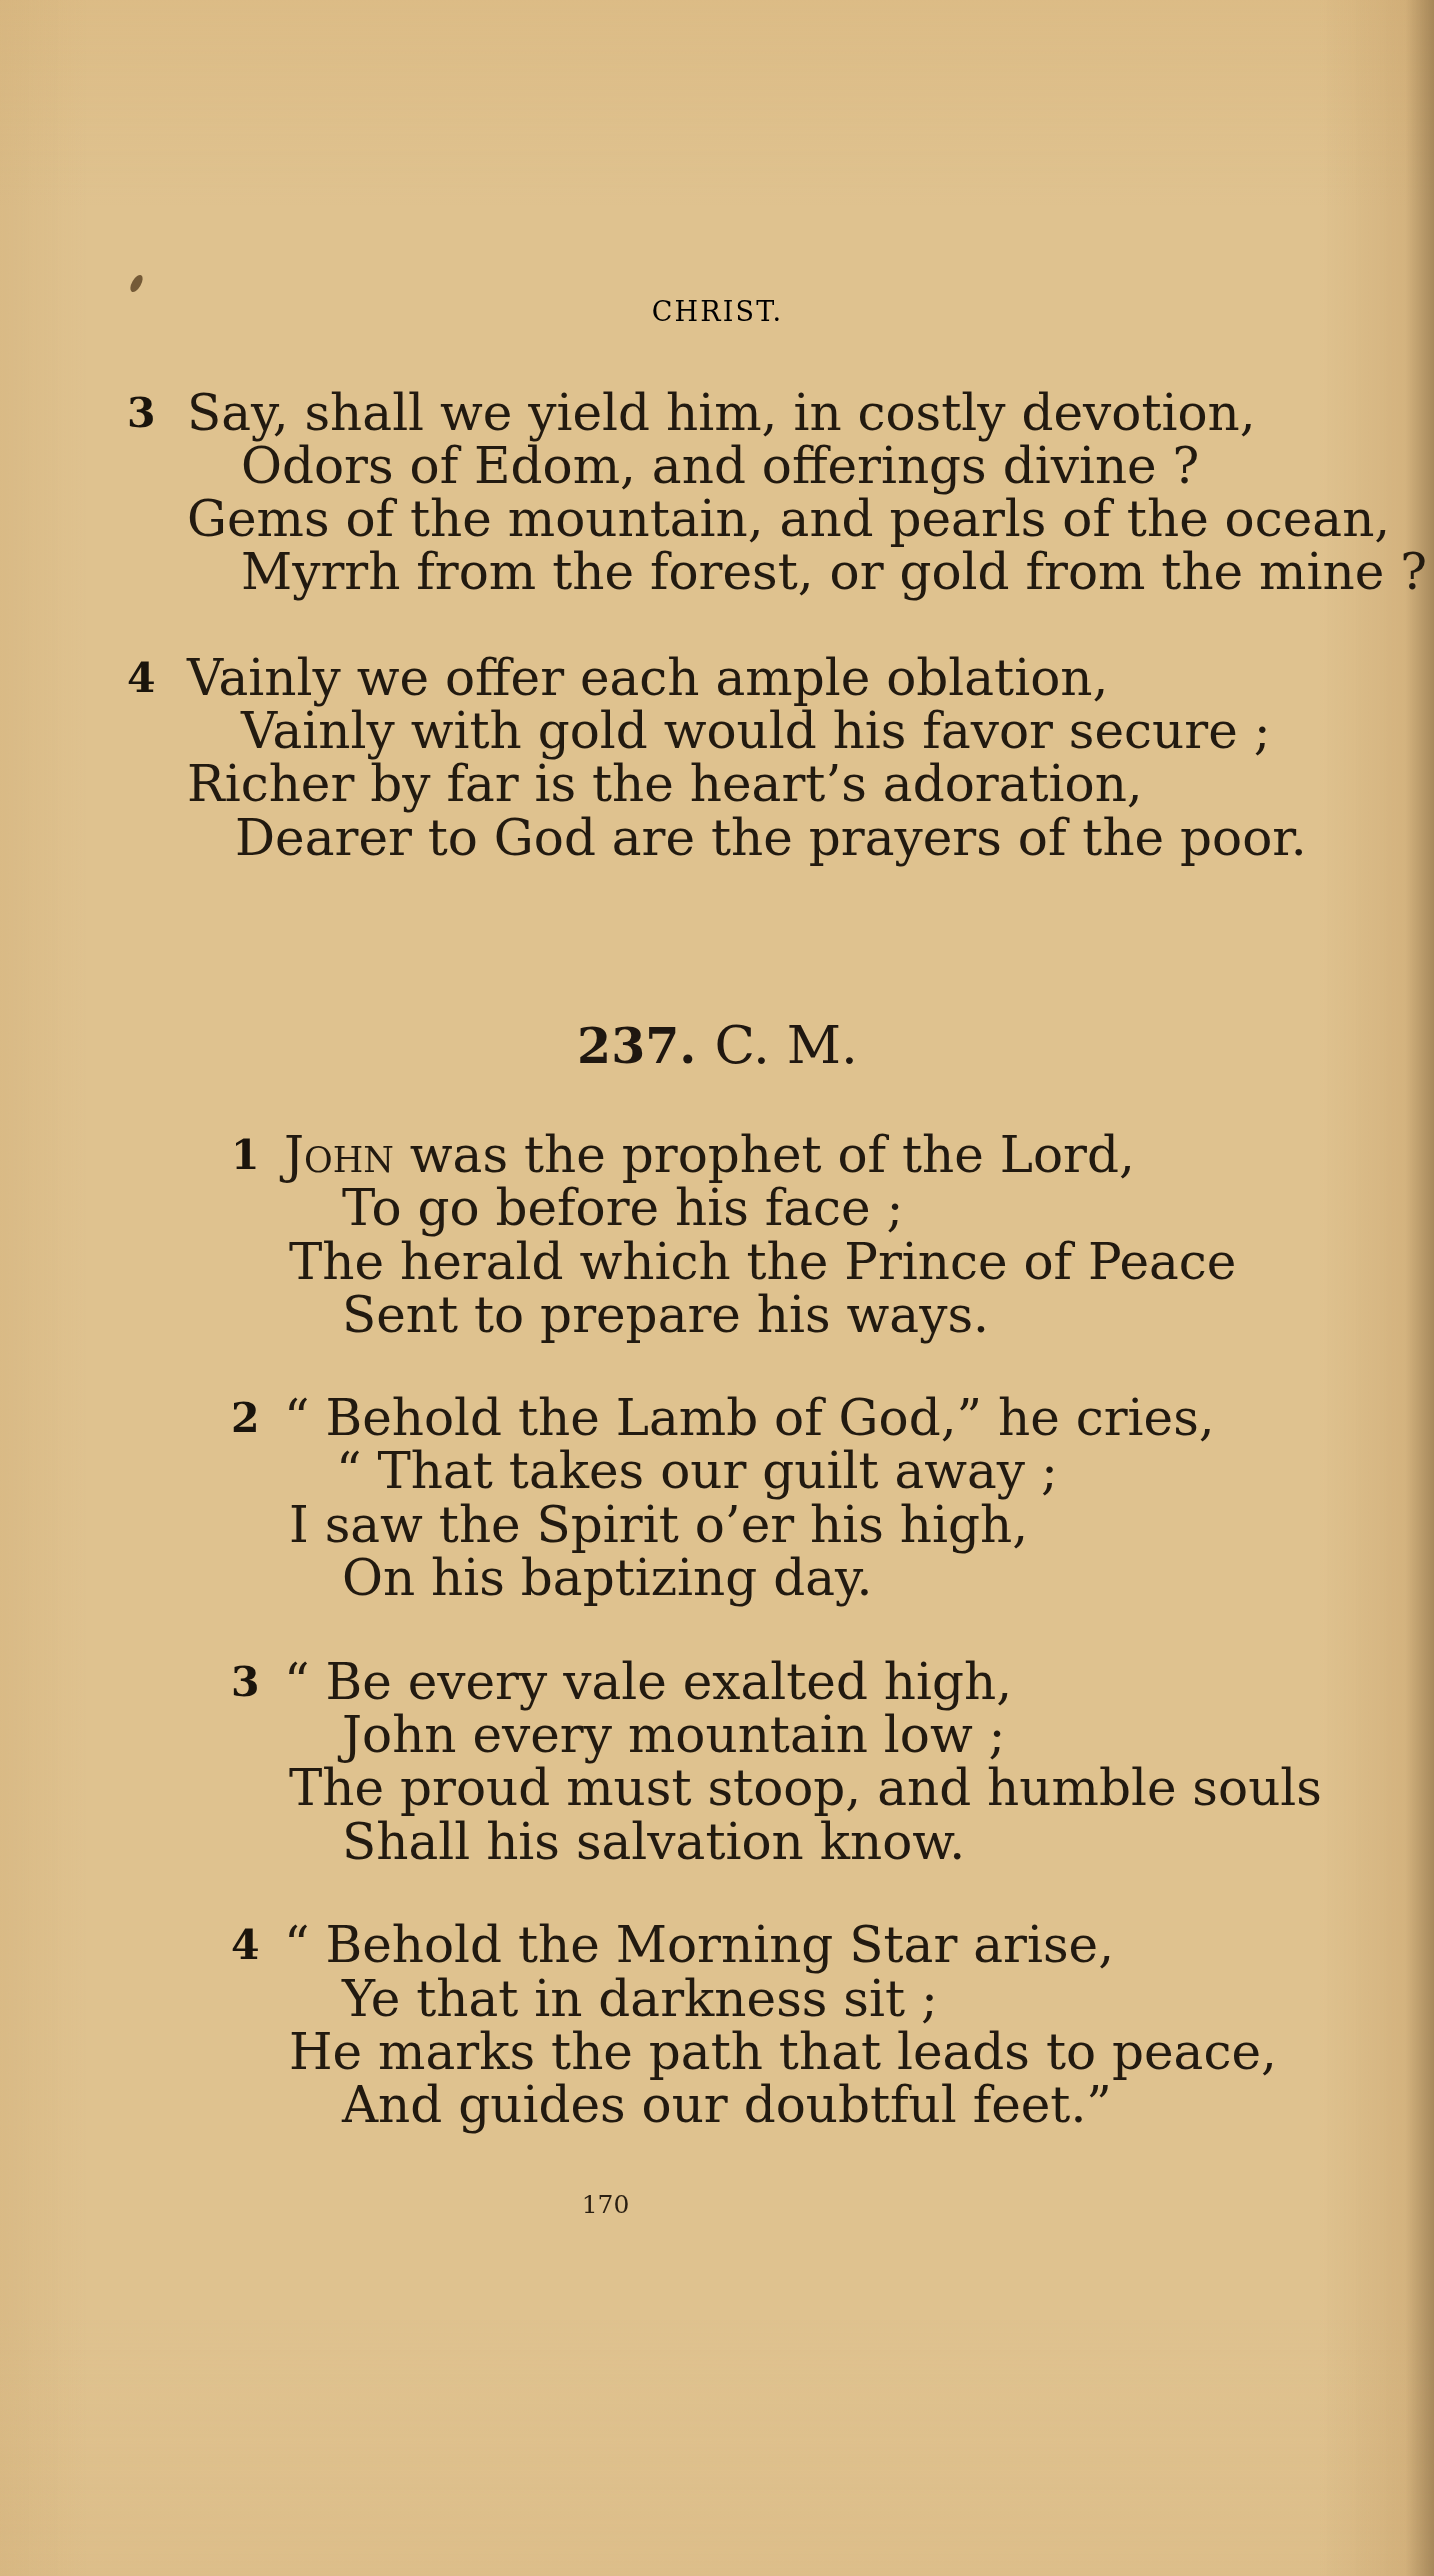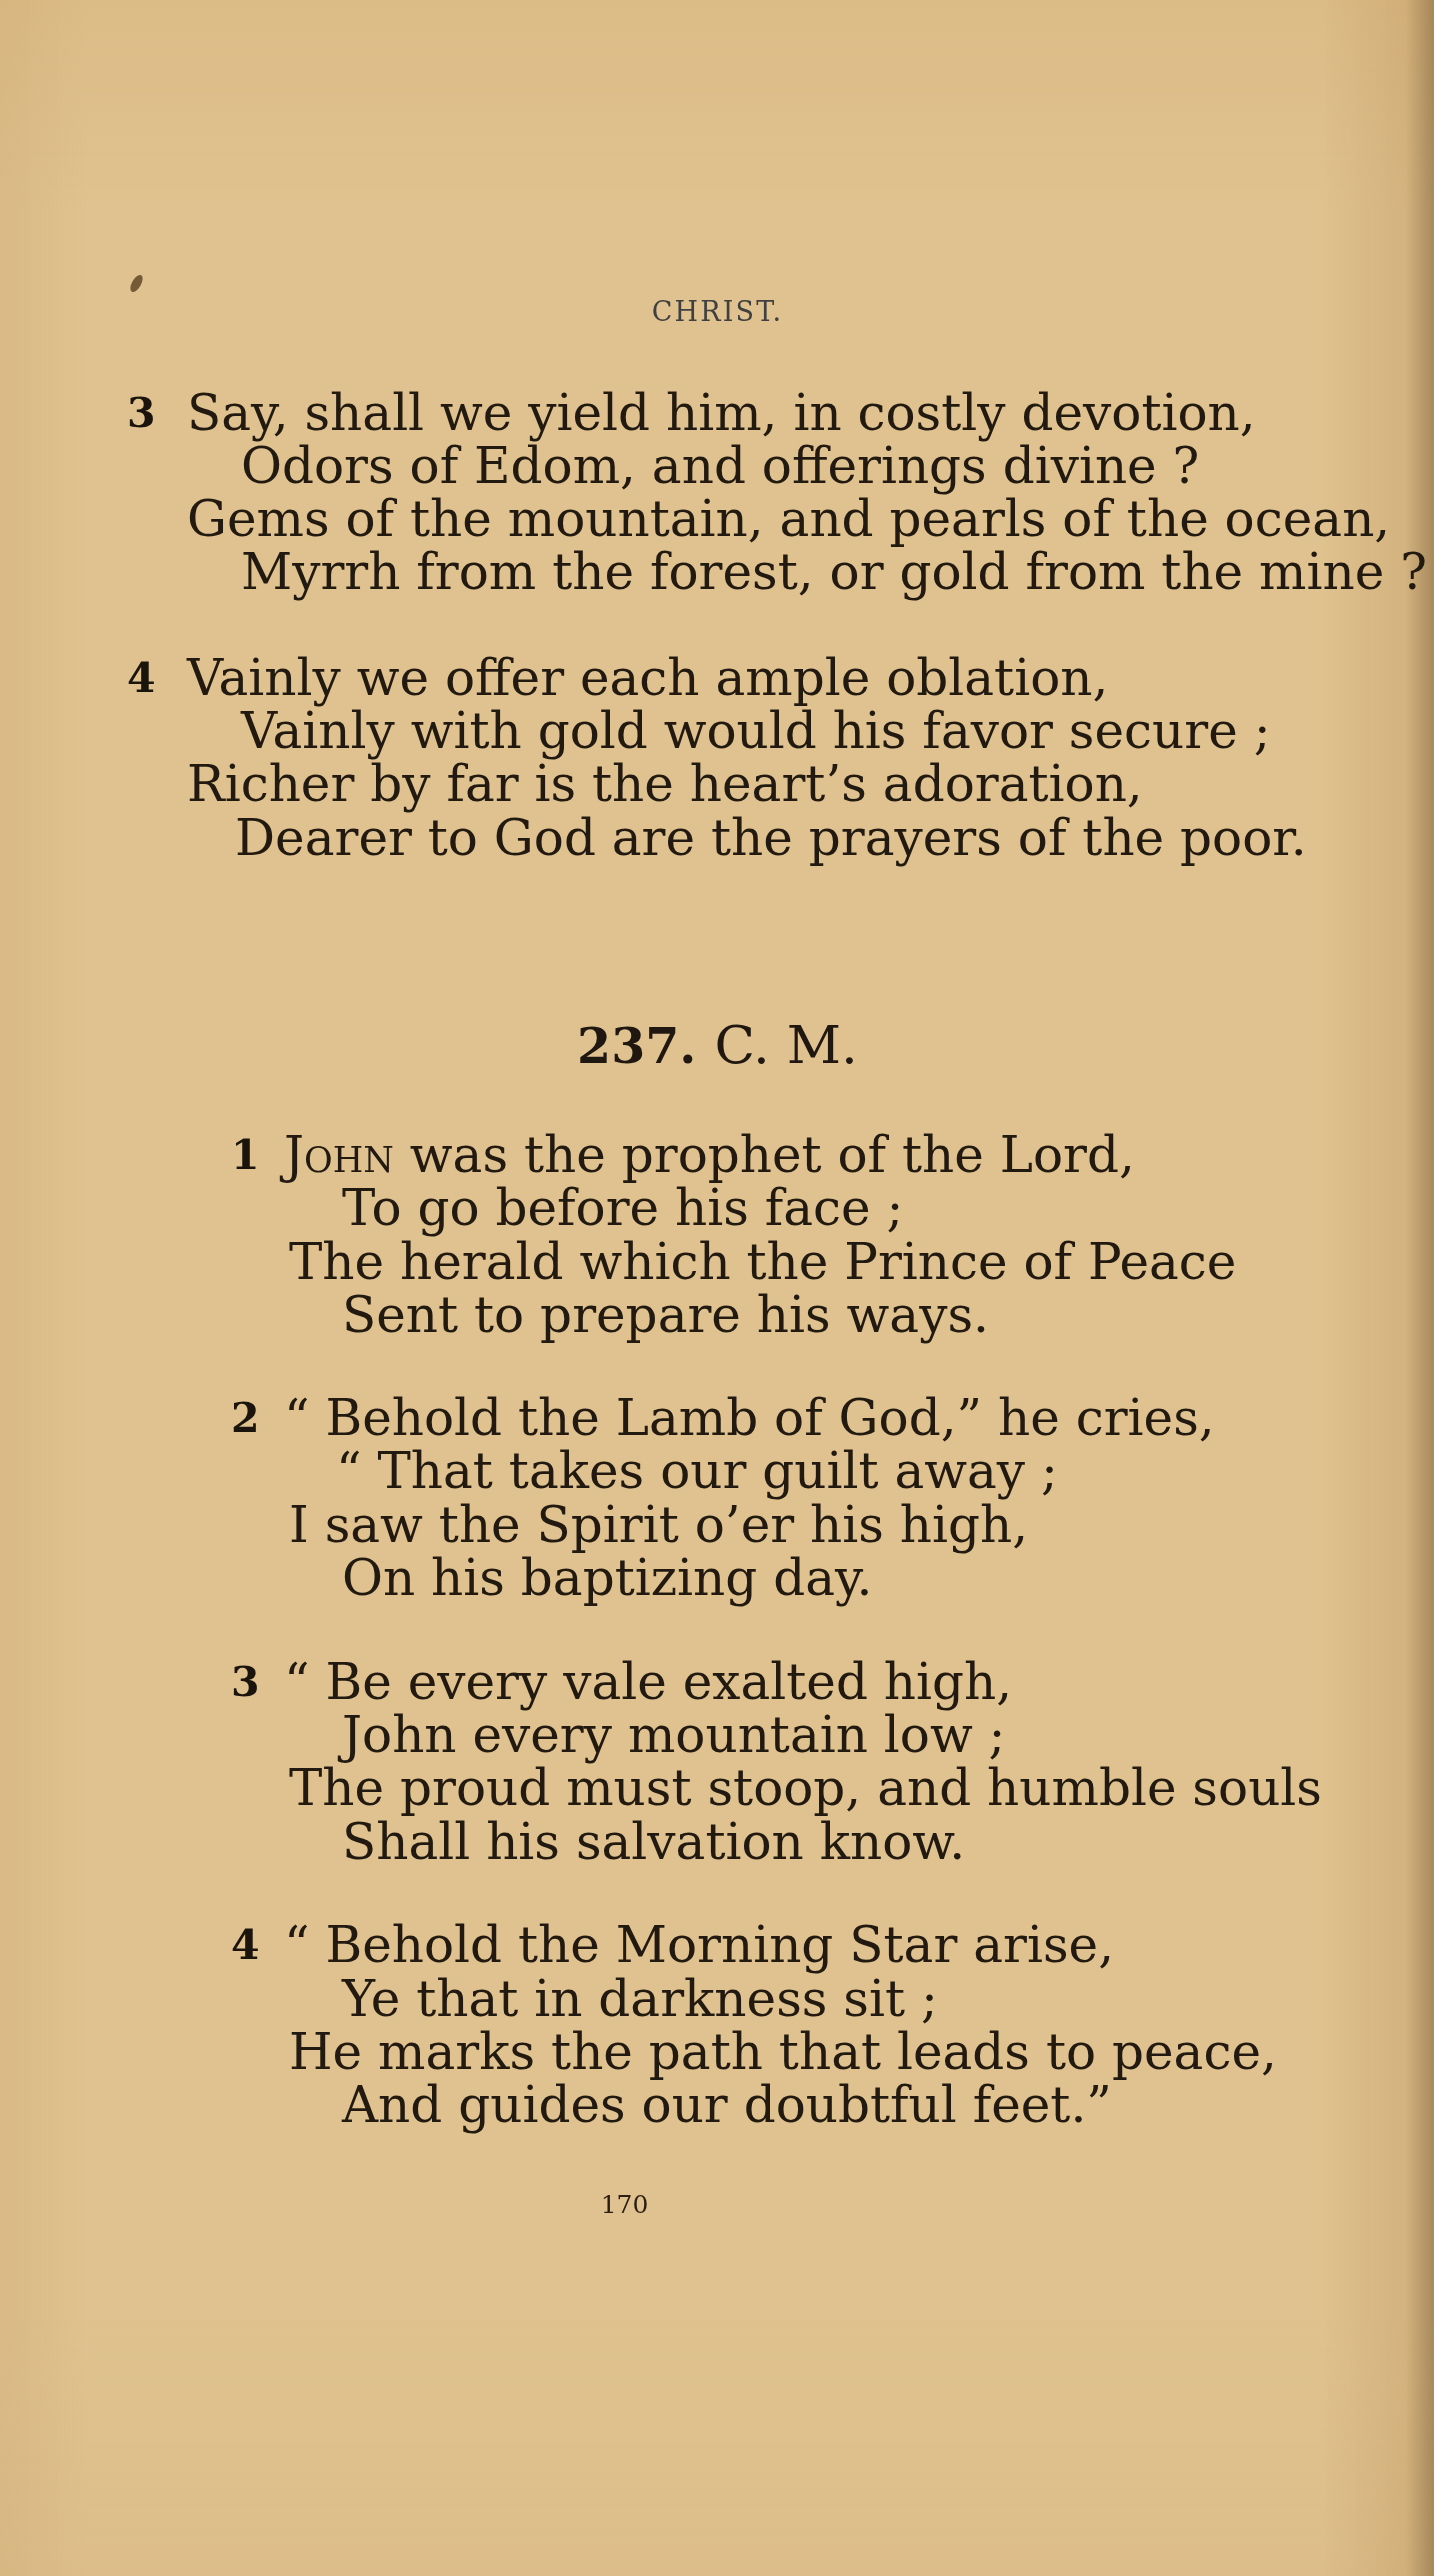--- a/index.html
+++ b/index.html
@@ -37,21 +37,21 @@
     }
     .running-head {
       position: absolute;
       left: 0;
       width: 1435px;
       top: 296px;
       text-align: center;
       font-family: "DejaVu Serif", serif;
       font-size: 27px;
       letter-spacing: 2.2px;
-      color: #404040;
+      color: #000000;
     }
     .verse-block {
       position: absolute;
       left: 0;
       width: 1435px;
     }
     .line {
       position: absolute;
       white-space: nowrap;
       font-family: "DejaVu Serif", serif;
@@ -86,21 +86,20 @@
     .smallcaps { font-variant: small-caps; }
     .page-number {
       position: absolute;
       left: 0;
       width: 1211px;
       top: 2190px;
       text-align: center;
       font-family: "DejaVu Serif", serif;
       font-size: 25px;
       color: #2a1f12;
-      padding-left: 19px;
     }
   </style>
 </head>
 <body>
 
 <div class="page">
 
   <div class="ink-speck"></div>
 
   <div class="running-head">CHRIST.</div>

